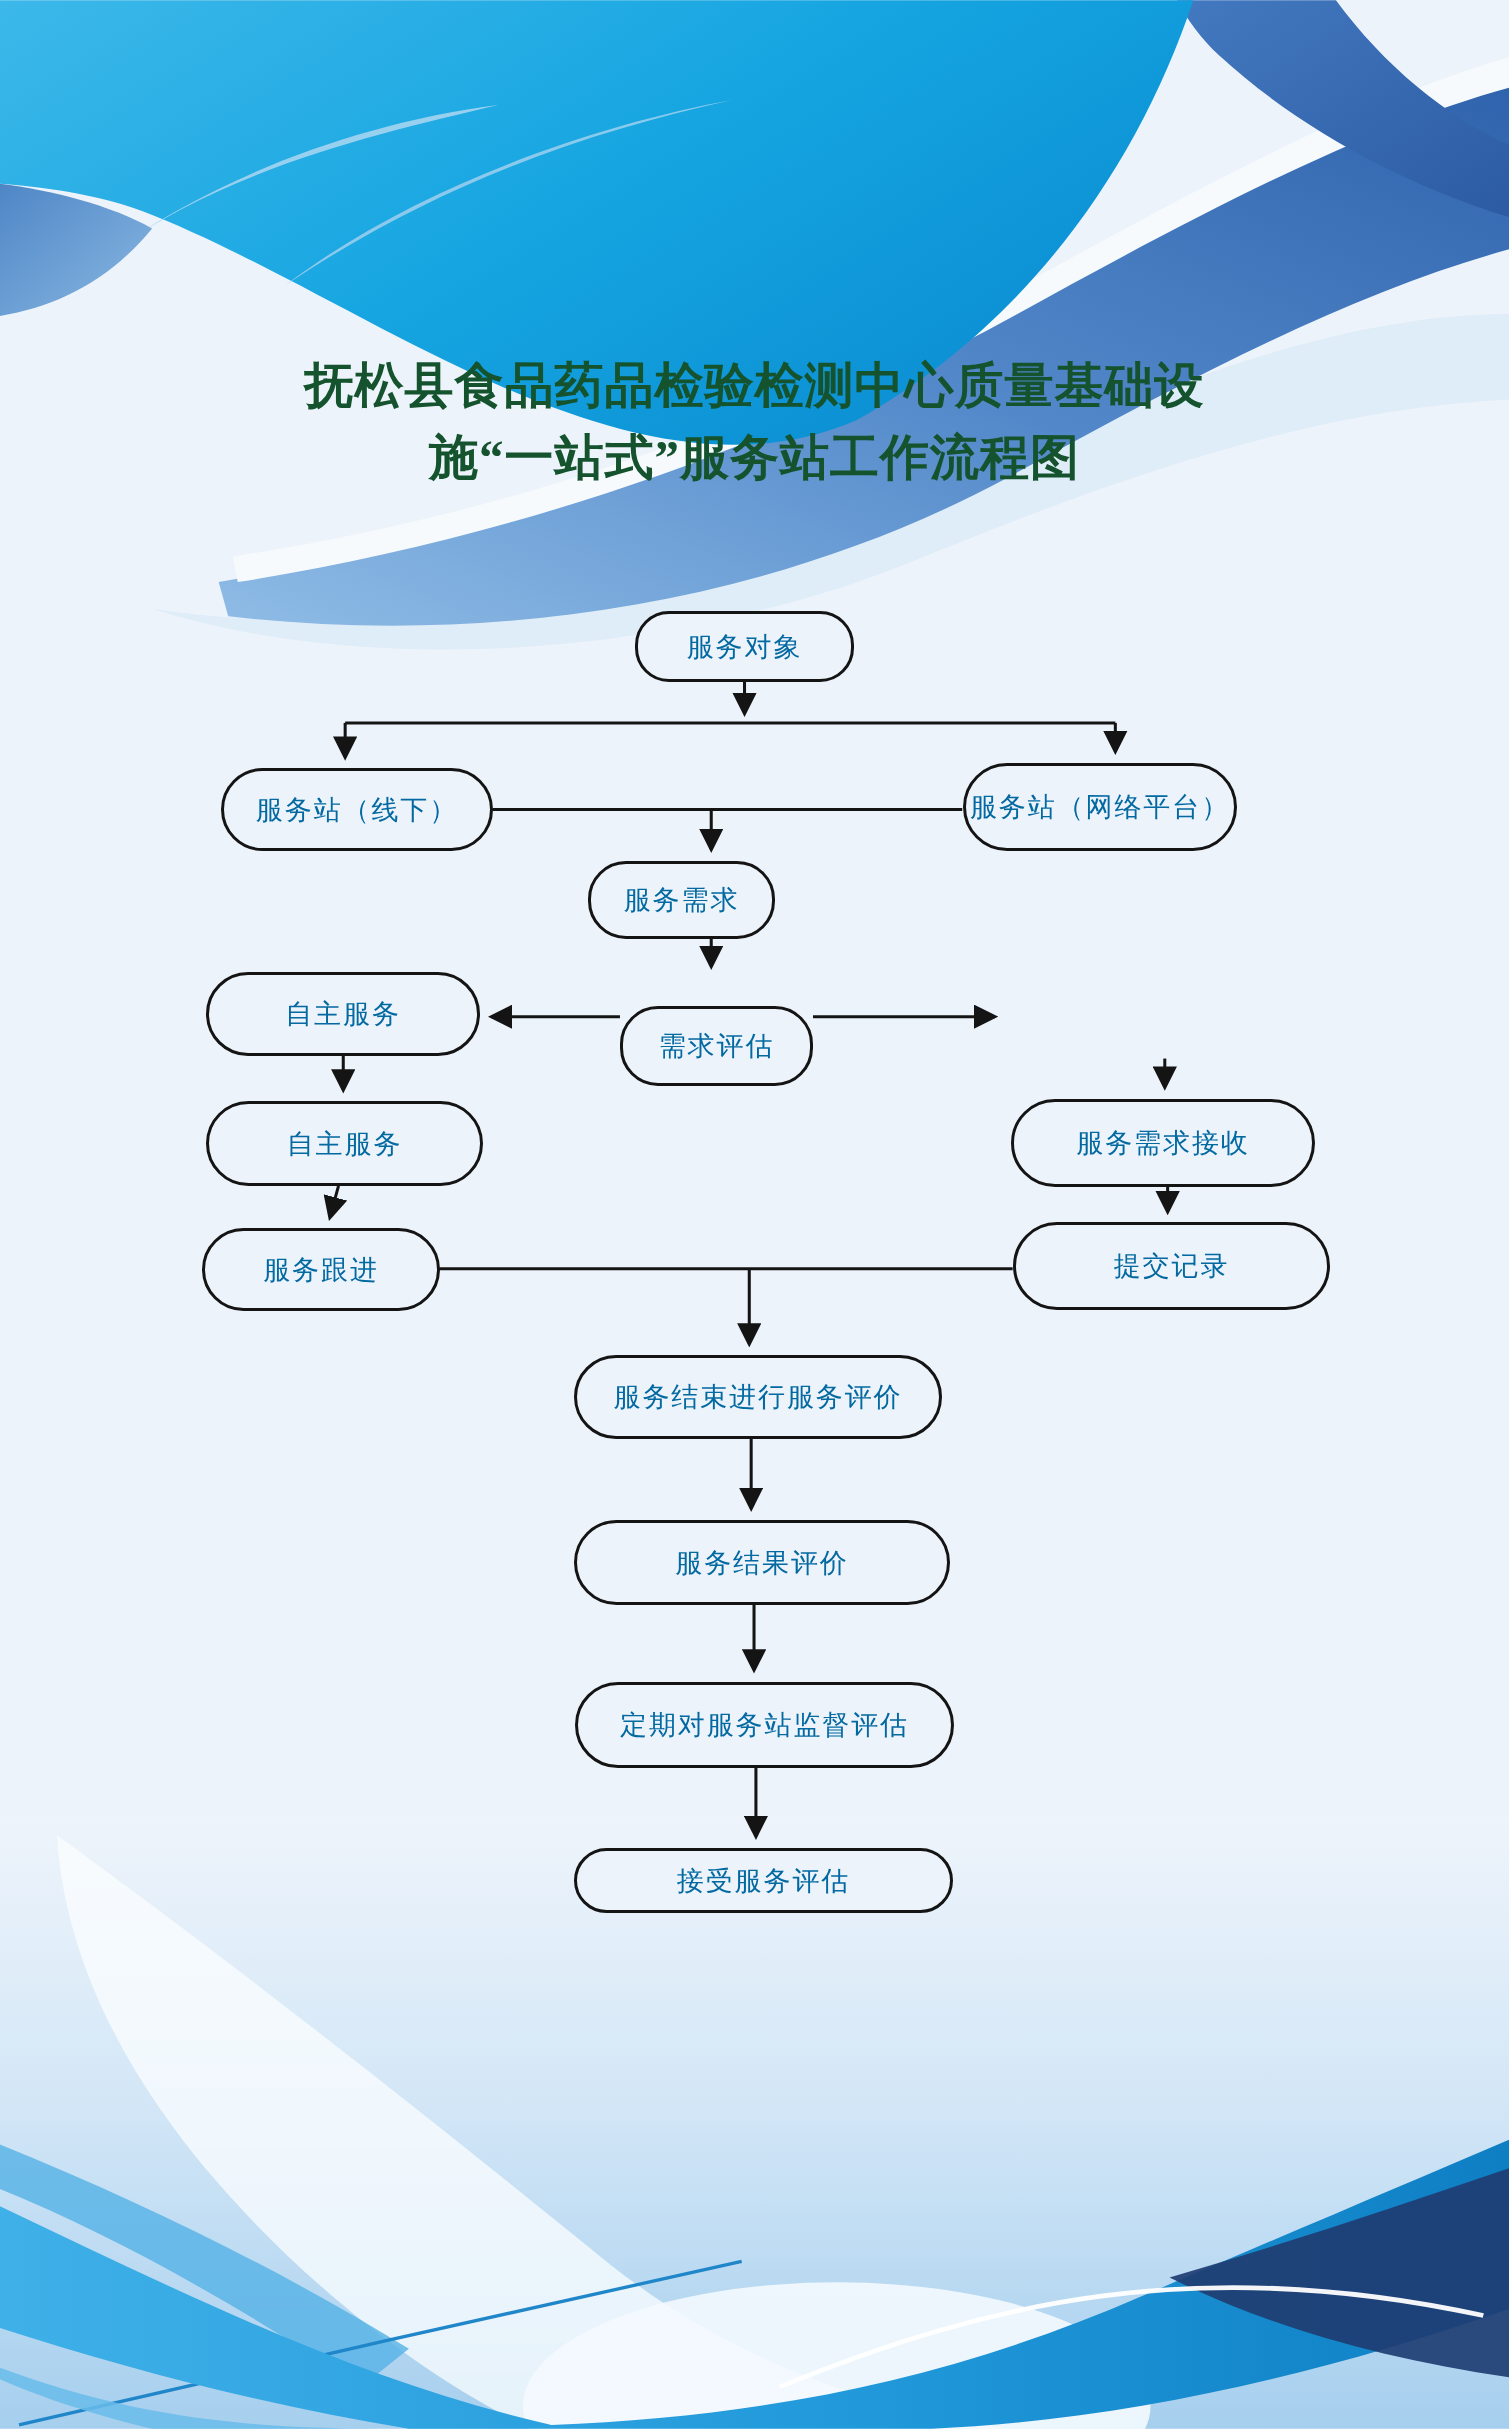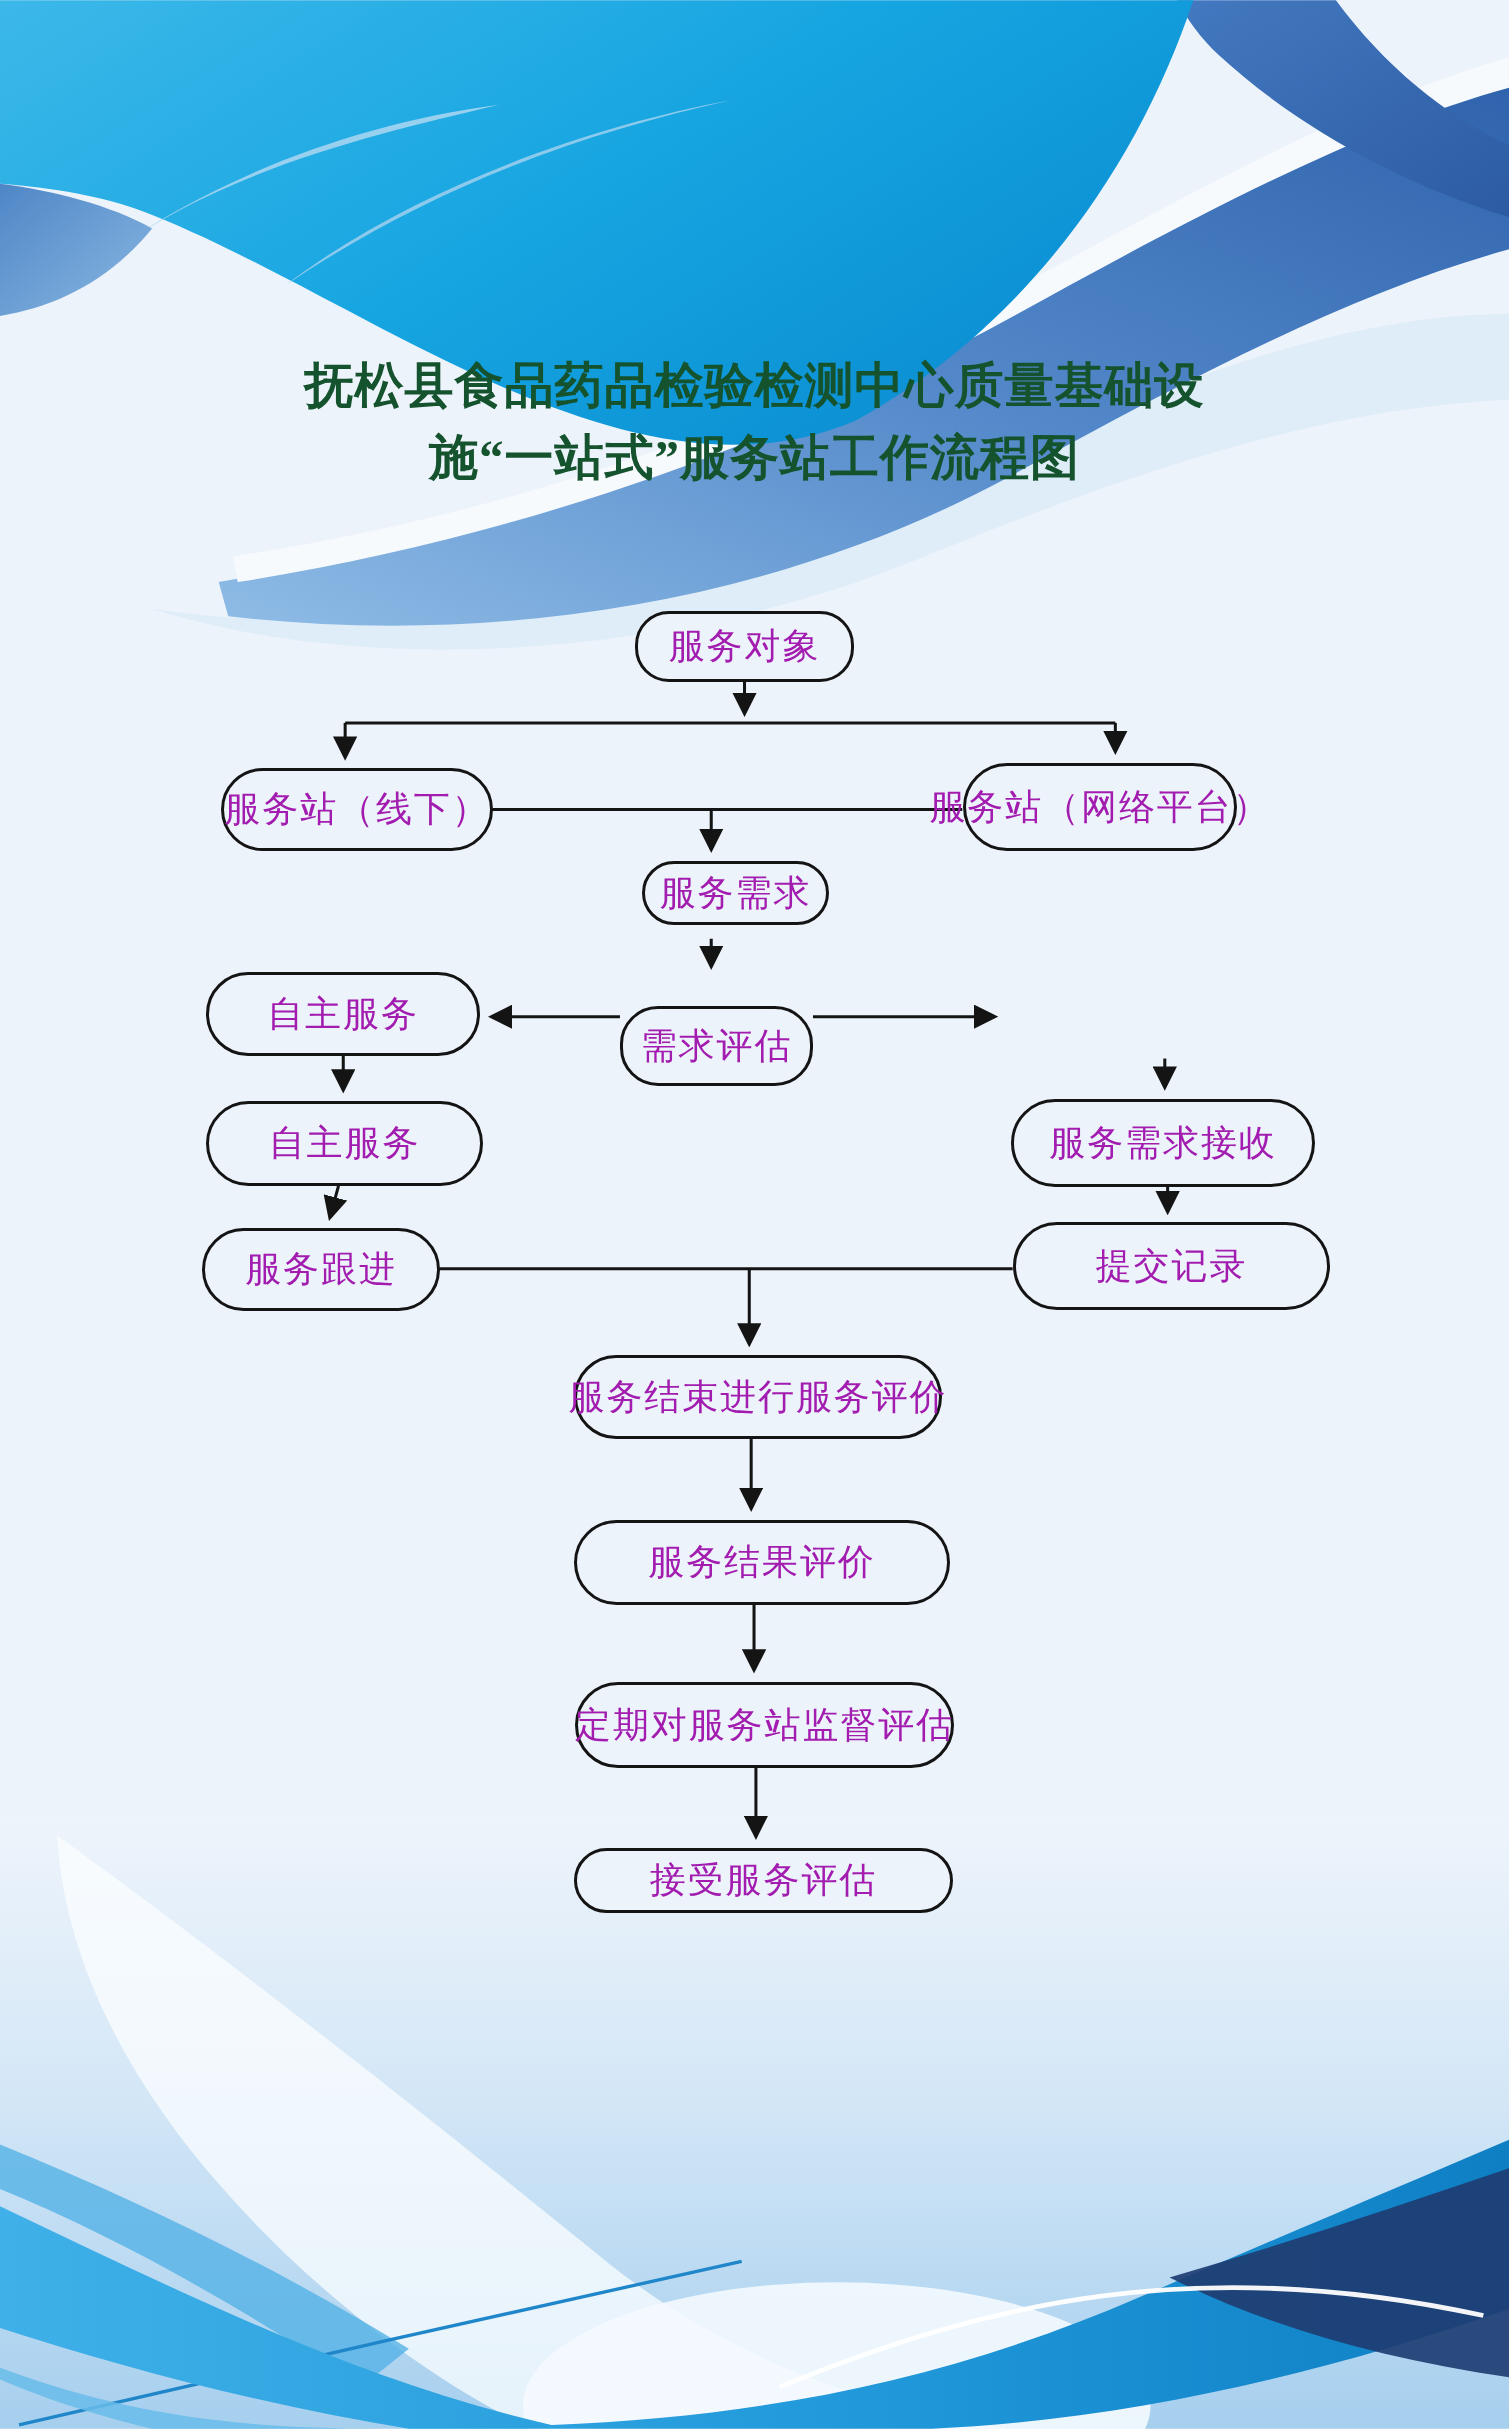--- a/index.html
+++ b/index.html
@@ -21,27 +21,27 @@
     color:#14532d;margin:0;letter-spacing:1px;
   }
   .title span{display:block;}
   .connectors{position:absolute;top:0;left:0;pointer-events:none;}
   .node{
     position:absolute;
     border:3.3px solid #141414;
     border-radius:44px;
     background:#edf3fb;
     display:flex;align-items:center;justify-content:center;
-    font-size:36px;color:#a21caf;letter-spacing:1.9px;
+    font-size:27px;color:#0369a1;letter-spacing:1.9px;
     box-sizing:border-box;white-space:nowrap;font-family:Liberation Mono, monospace;
   }
   #n0{left:635px;top:611px;width:219px;height:71px;border-radius:34px;}
   #n1{left:221px;top:768px;width:272px;height:83px;}
   #n2{left:963px;top:763px;width:274px;height:88px;}
-  #n3{left:642px;top:861px;width:187px;height:64px;border-radius:38px;}
+  #n3{left:588px;top:861px;width:187px;height:78px;border-radius:38px;}
   #n4{left:620px;top:978px;width:193px;height:80px;border-radius:38px;margin-top:28px;}
   #n5{left:206px;top:972px;width:274px;height:84px;}
   #n6{left:1006px;top:973px;width:313px;height:86px;}
   #n7{left:206px;top:1101px;width:277px;height:85px;}
   #n8{left:1011px;top:1099px;width:304px;height:88px;}
   #n9{left:202px;top:1228px;width:238px;height:83px;}
   #n10{left:1013px;top:1222px;width:317px;height:88px;}
   #n11{left:574px;top:1355px;width:368px;height:84px;}
   #n12{left:574px;top:1520px;width:376px;height:85px;}
   #n13{left:575px;top:1682px;width:379px;height:86px;}

